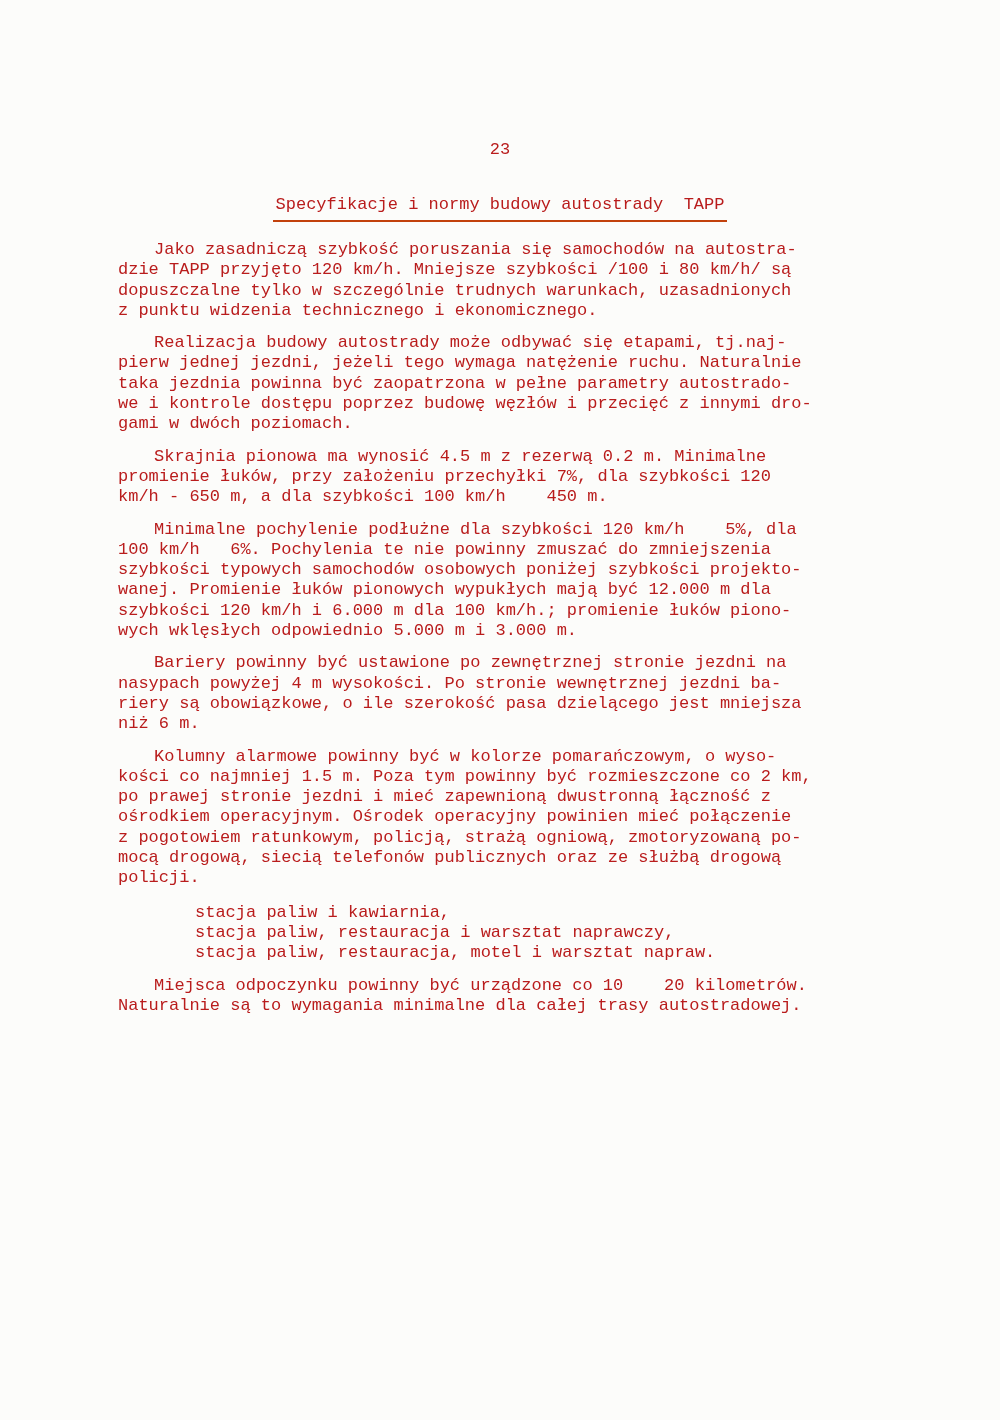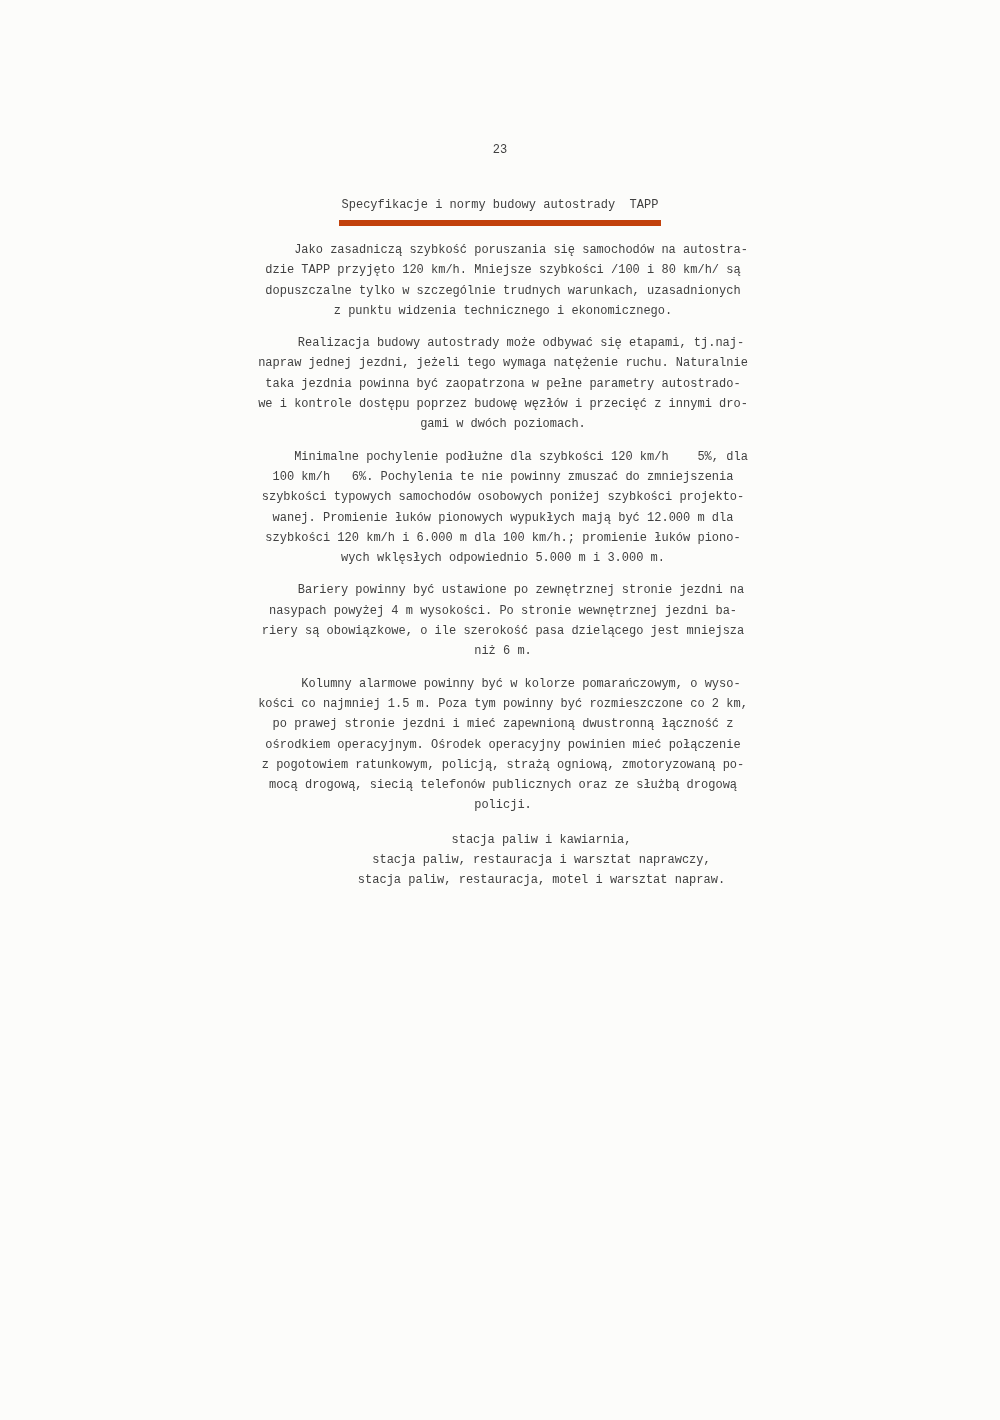--- a/index.html
+++ b/index.html
@@ -9,23 +9,23 @@
   body {
     width: 1000px;
     height: 1420px;
     background: #fcfcfa;
   }
   .page {
     position: relative;
     width: 1000px;
     height: 1420px;
     background: #fcfcfa;
-    color: #404040;
+    color: #b91c1c;
     font-family: "Liberation Mono", "DejaVu Sans Mono", monospace;
-    font-size: 12px;
+    font-size: 17px;
     overflow: hidden;
   }
   .page-number {
     position: absolute;
     top: 139px;
     left: 0;
     width: 1000px;
     text-align: center;
     line-height: 22px;
   }
@@ -33,35 +33,34 @@
     position: absolute;
     top: 194px;
     left: 0;
     width: 1000px;
     text-align: center;
     line-height: 22px;
   }
   .title-text {
     display: inline-block;
     white-space: pre;
-    border-bottom: 6px solid #c2410c;
+    border-bottom: 2px solid #c2410c;
     padding: 0 3px 4px 3px;
   }
   .content {
     position: absolute;
     top: 240px;
     left: 118px;
     width: 770px;
   }
   .para {
     white-space: pre;
     line-height: 20.3px;
     text-indent: 36px;
     margin: 0 0 12px 0;
-    text-align: center;
   }
   .para.list-block {
     text-indent: 0;
     margin-left: 77px;
     margin-top: 14px;
   }
 </style>
 </head>
 <body>
 
@@ -72,39 +71,44 @@
   <div class="title-wrap">
     <span class="title-text">Specyfikacje i normy budowy autostrady  TAPP</span>
   </div>
 
   <div class="content">
     <div class="para">Jako zasadniczą szybkość poruszania się samochodów na autostra-
 dzie TAPP przyjęto 120 km/h. Mniejsze szybkości /100 i 80 km/h/ są
 dopuszczalne tylko w szczególnie trudnych warunkach, uzasadnionych
 z punktu widzenia technicznego i ekonomicznego.</div>
     <div class="para">Realizacja budowy autostrady może odbywać się etapami, tj.naj-
-napraw jednej jezdni, jeżeli tego wymaga natężenie ruchu. Naturalnie
+pierw jednej jezdni, jeżeli tego wymaga natężenie ruchu. Naturalnie
 taka jezdnia powinna być zaopatrzona w pełne parametry autostrado-
 we i kontrole dostępu poprzez budowę węzłów i przecięć z innymi dro-
 gami w dwóch poziomach.</div>
+    <div class="para">Skrajnia pionowa ma wynosić 4.5 m z rezerwą 0.2 m. Minimalne
+promienie łuków, przy założeniu przechyłki 7%, dla szybkości 120
+km/h - 650 m, a dla szybkości 100 km/h    450 m.</div>
     <div class="para">Minimalne pochylenie podłużne dla szybkości 120 km/h    5%, dla
 100 km/h   6%. Pochylenia te nie powinny zmuszać do zmniejszenia
 szybkości typowych samochodów osobowych poniżej szybkości projekto-
 wanej. Promienie łuków pionowych wypukłych mają być 12.000 m dla
 szybkości 120 km/h i 6.000 m dla 100 km/h.; promienie łuków piono-
 wych wklęsłych odpowiednio 5.000 m i 3.000 m.</div>
     <div class="para">Bariery powinny być ustawione po zewnętrznej stronie jezdni na
 nasypach powyżej 4 m wysokości. Po stronie wewnętrznej jezdni ba-
 riery są obowiązkowe, o ile szerokość pasa dzielącego jest mniejsza
 niż 6 m.</div>
     <div class="para">Kolumny alarmowe powinny być w kolorze pomarańczowym, o wyso-
 kości co najmniej 1.5 m. Poza tym powinny być rozmieszczone co 2 km,
 po prawej stronie jezdni i mieć zapewnioną dwustronną łączność z
 ośrodkiem operacyjnym. Ośrodek operacyjny powinien mieć połączenie
 z pogotowiem ratunkowym, policją, strażą ogniową, zmotoryzowaną po-
 mocą drogową, siecią telefonów publicznych oraz ze służbą drogową
 policji.</div>
     <div class="para list-block">stacja paliw i kawiarnia,
 stacja paliw, restauracja i warsztat naprawczy,
 stacja paliw, restauracja, motel i warsztat napraw.</div>
+    <div class="para">Miejsca odpoczynku powinny być urządzone co 10    20 kilometrów.
+Naturalnie są to wymagania minimalne dla całej trasy autostradowej.</div>
   </div>
 
 </div>
 
 </body></html>

